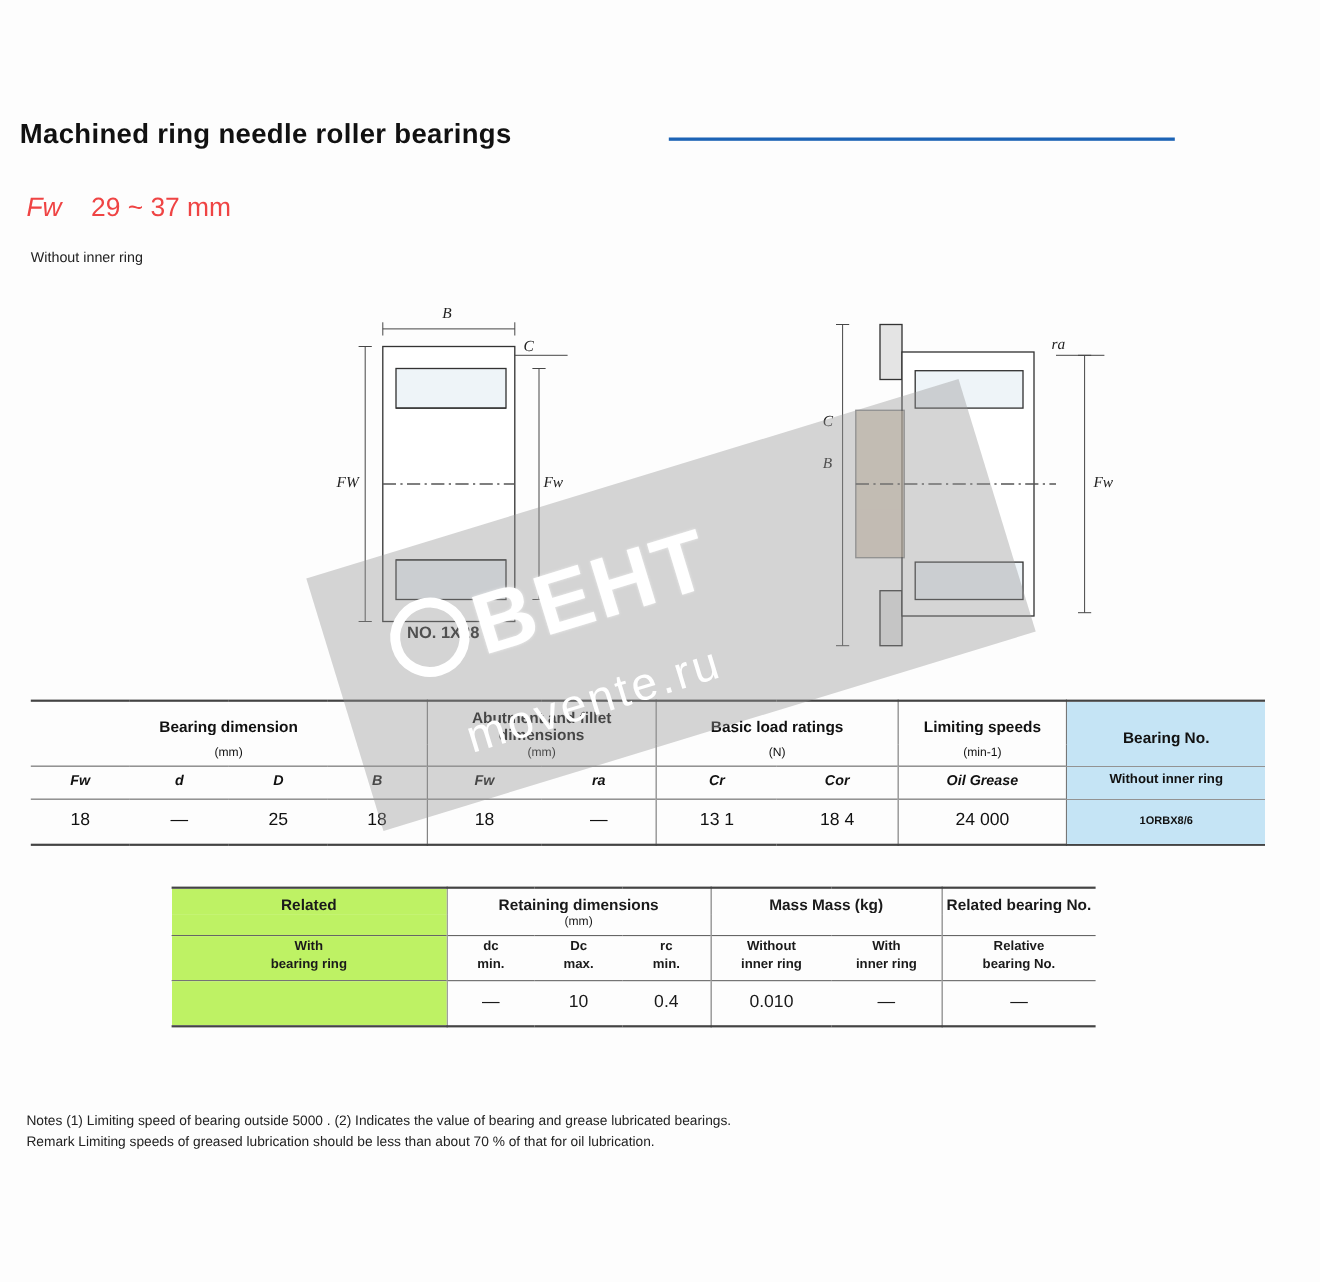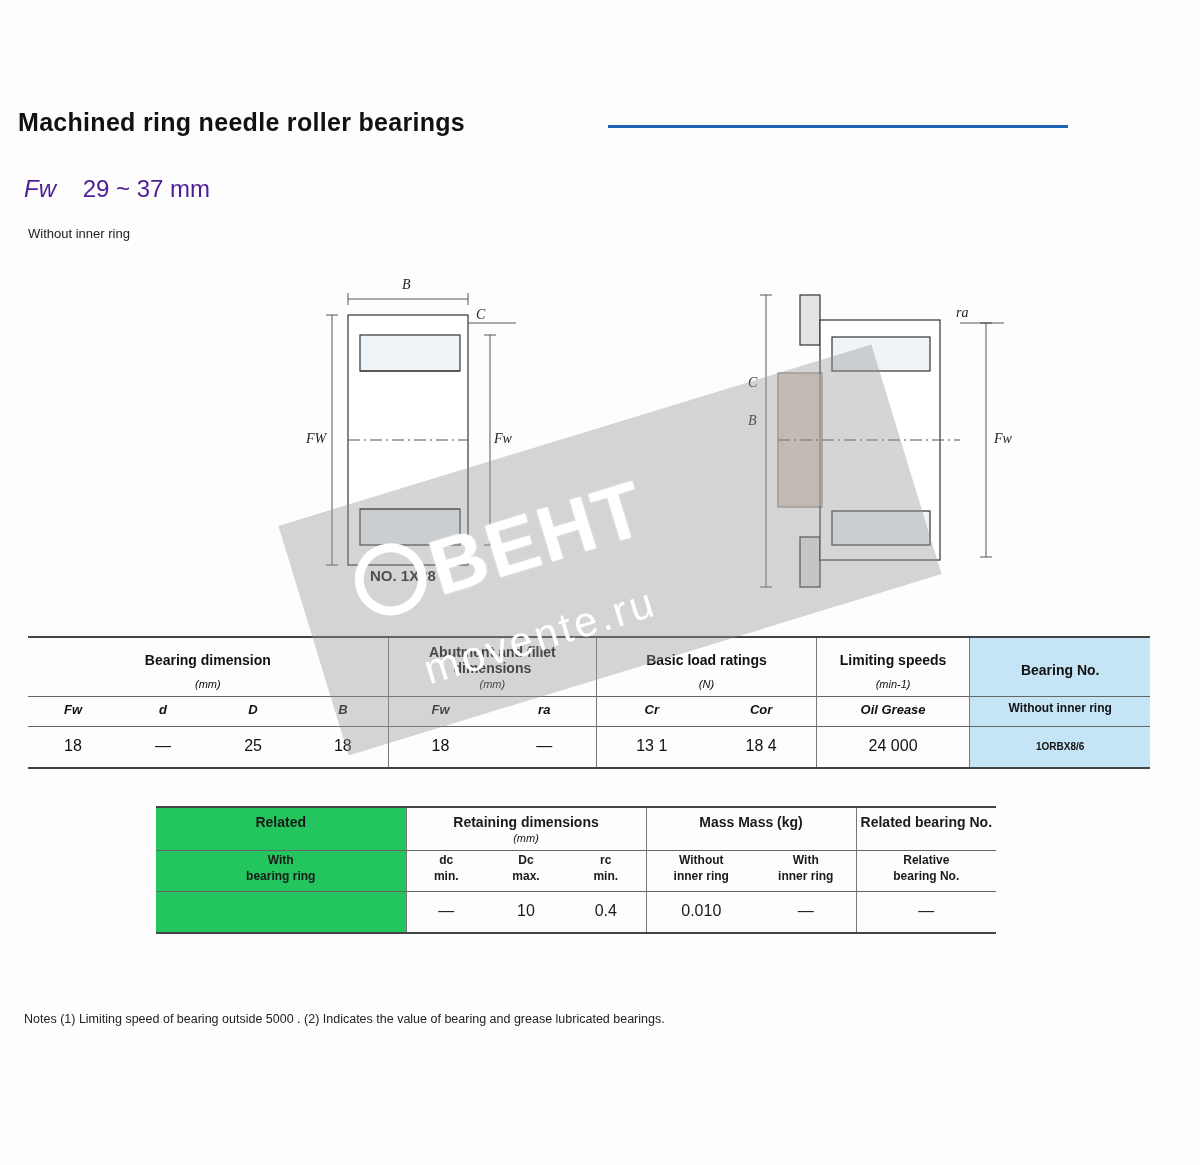--- a/index.html
+++ b/index.html
@@ -63,21 +63,21 @@
   .brand .dots {
     color: #1c63b5;
     font-size: 34px;
   }
   .subtitle {
     position: absolute;
     left: 24px;
     top: 175px;
     font-size: 24px;
     font-style: italic;
-    color: #4c1d95;
+    color: #ef4444;
     filter: blur(0.4px);
   }
   .subtitle .plain { font-style: normal; }
   .note-top {
     position: absolute;
     left: 28px;
     top: 226px;
     font-size: 13px;
     color: #222;
     filter: blur(0.5px);
@@ -126,21 +126,20 @@
   .rule-bot { border-bottom: 2px solid #444; }
   .vline { border-left: 1px solid #777; }
   .grp-head {
     font-size: 14px;
     font-weight: bold;
     padding: 6px 0 1px 0;
     filter: blur(0.5px);
   }
   .grp-unit {
     font-size: 11px;
-    font-style: italic;
     padding-bottom: 6px;
     filter: blur(0.5px);
   }
   .sym {
     font-size: 13px;
     font-style: italic;
     font-weight: bold;
     padding: 5px 0 9px 0;
     filter: blur(0.5px);
   }
@@ -167,21 +166,21 @@
     position: absolute;
     left: 156px;
     top: 806px;
     width: 840px;
   }
   .table-sub table { table-layout: fixed; }
   .table-sub th, .table-sub td {
     text-align: center;
     vertical-align: middle;
   }
-  .sub-hl { background: #22c55e; }
+  .sub-hl { background: #bef264; }
 
   .footnotes {
     position: absolute;
     left: 24px;
     top: 1010px;
     width: 1130px;
     font-size: 12.5px;
     line-height: 1.5;
     color: #222;
     filter: blur(0.55px);
@@ -411,20 +410,21 @@
         <td class="datacell vline">0.010</td>
         <td class="datacell">—</td>
         <td class="datacell vline">—</td>
       </tr>
     </tbody>
       </table>
   </div>
 
   <div class="footnotes">
     <div>Notes   (1) Limiting speed of bearing outside 5000 . (2) Indicates the value of bearing and grease lubricated bearings.</div>
+    <div>Remark   Limiting speeds of greased lubrication should be less than about 70 % of that for oil lubrication.</div>
   </div>
 
   <div class="watermark">
     <div class="wm-band"></div>
     <div class="wm-text">
       <span class="circ"></span><span>BEHT</span>
     </div>
     <div class="wm-sub">movente.ru</div>
   </div>
 

